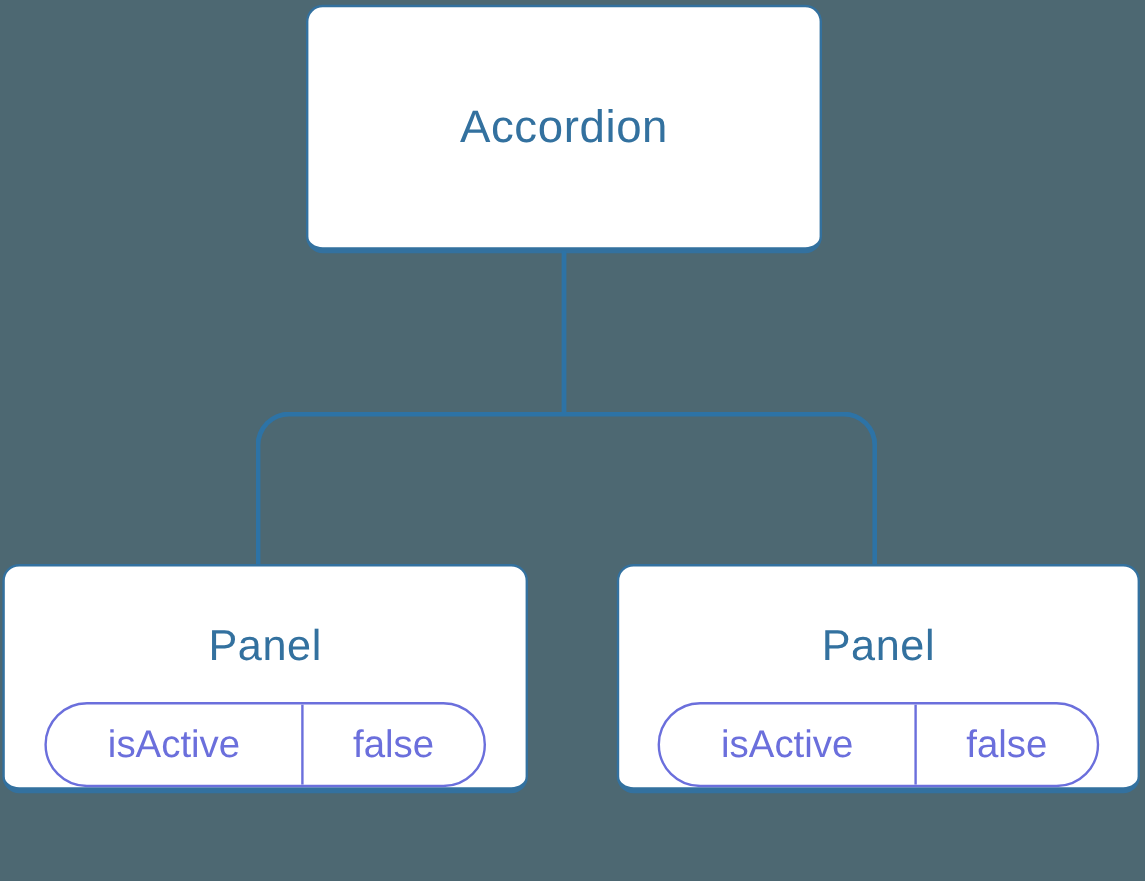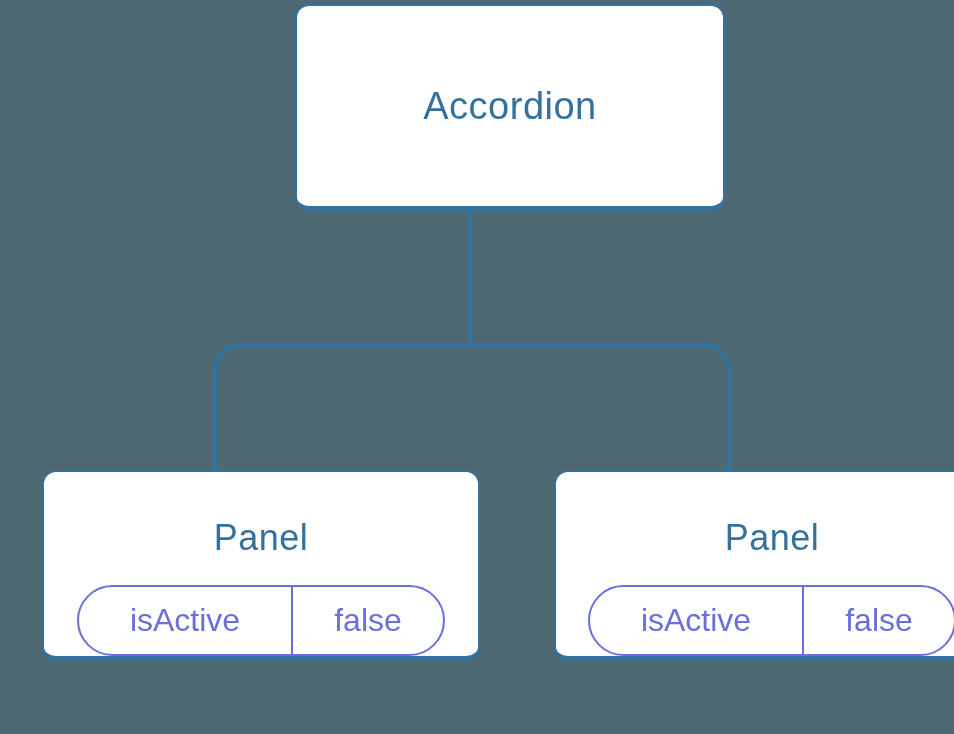--- a/index.html
+++ b/index.html
@@ -18,21 +18,20 @@
   }
 
   
   .node {
     position: absolute;
     box-sizing: border-box;
     background: var(--node-fill, #ffffff);
     border: 2.5px solid var(--node-border, #33719f);
     border-bottom-width: 5px;
     border-radius: 14px;
-    margin-left: 40px;
   }
 
   .node-root {
     left: 255px;
     top: 4px;
     width: 430px;
     height: 207px;
     display: flex;
     align-items: center;
     justify-content: center;

